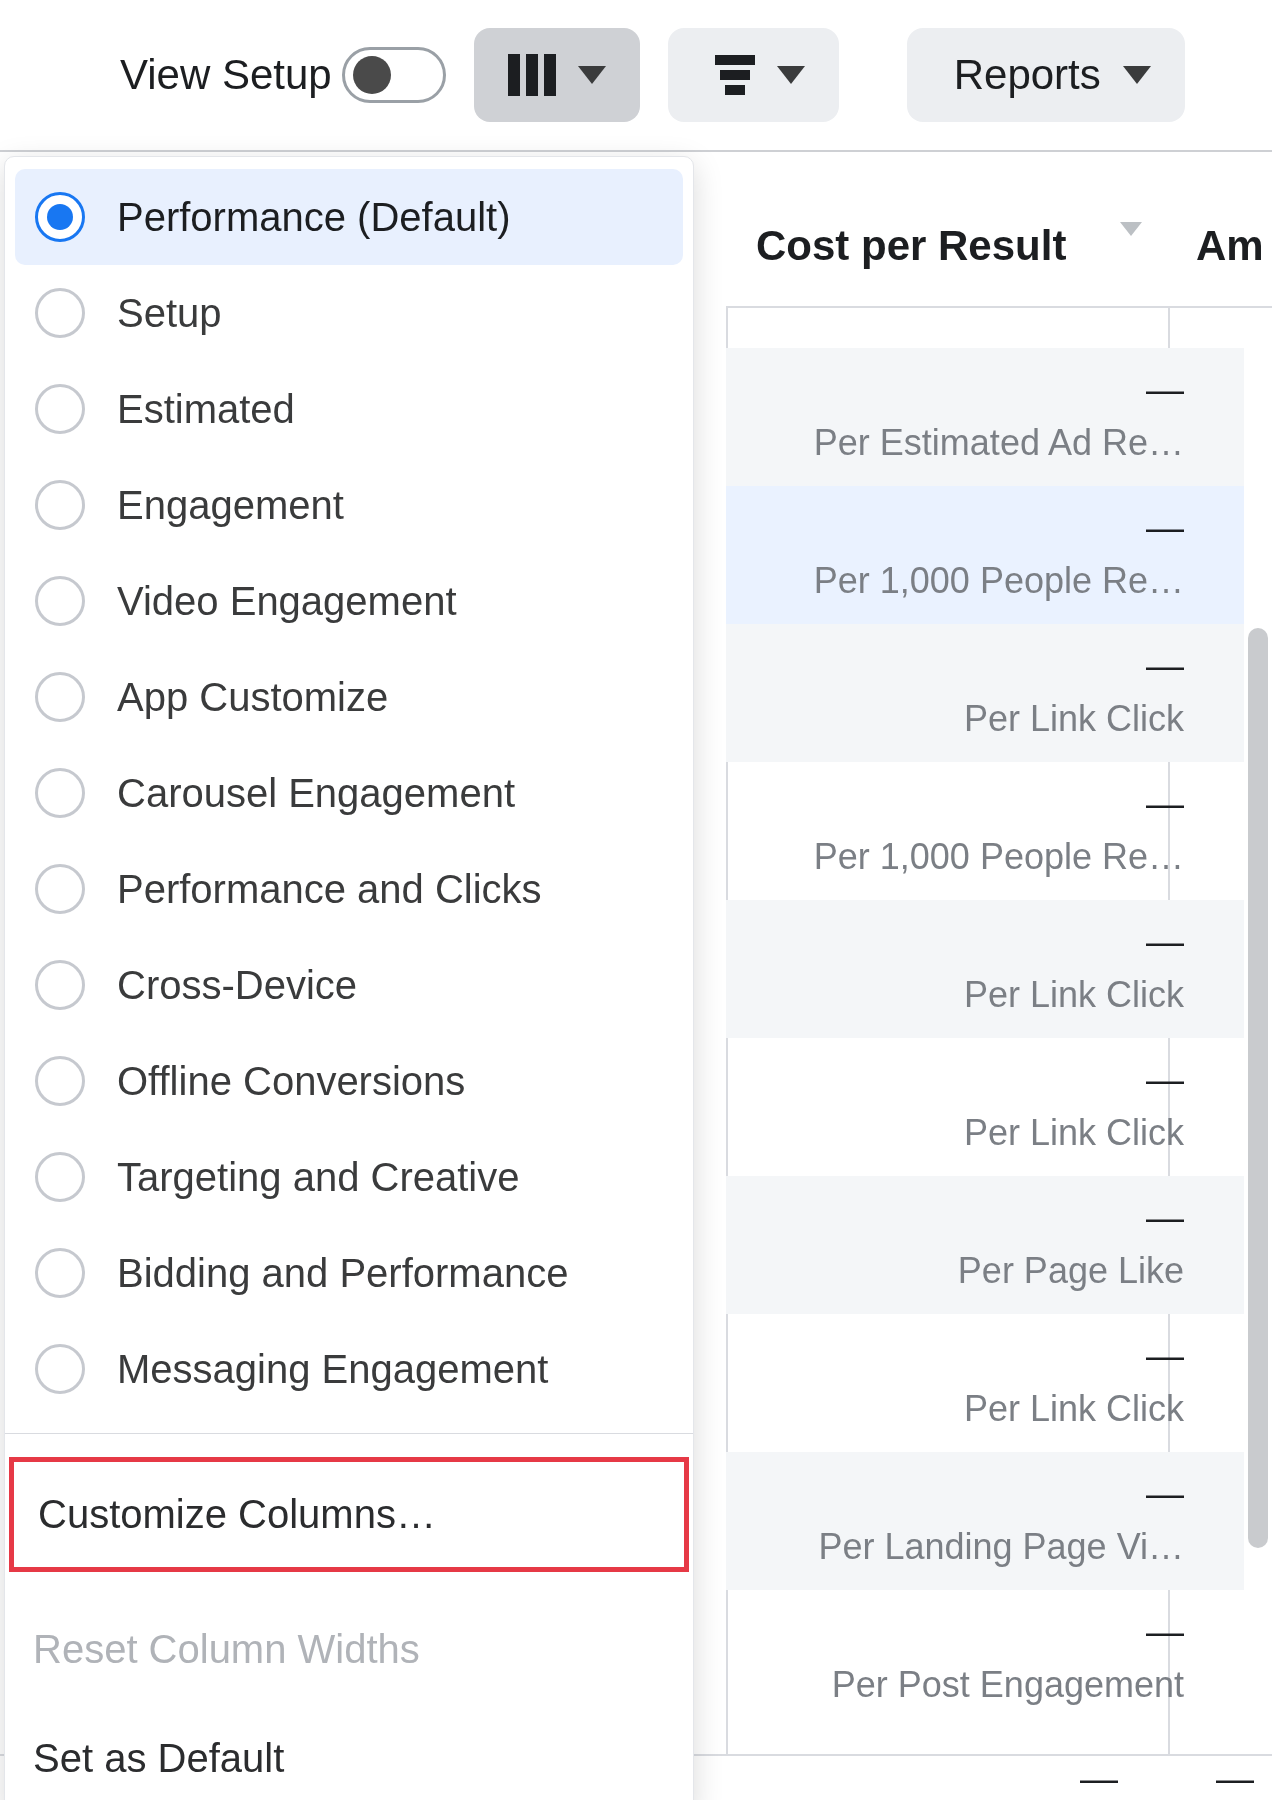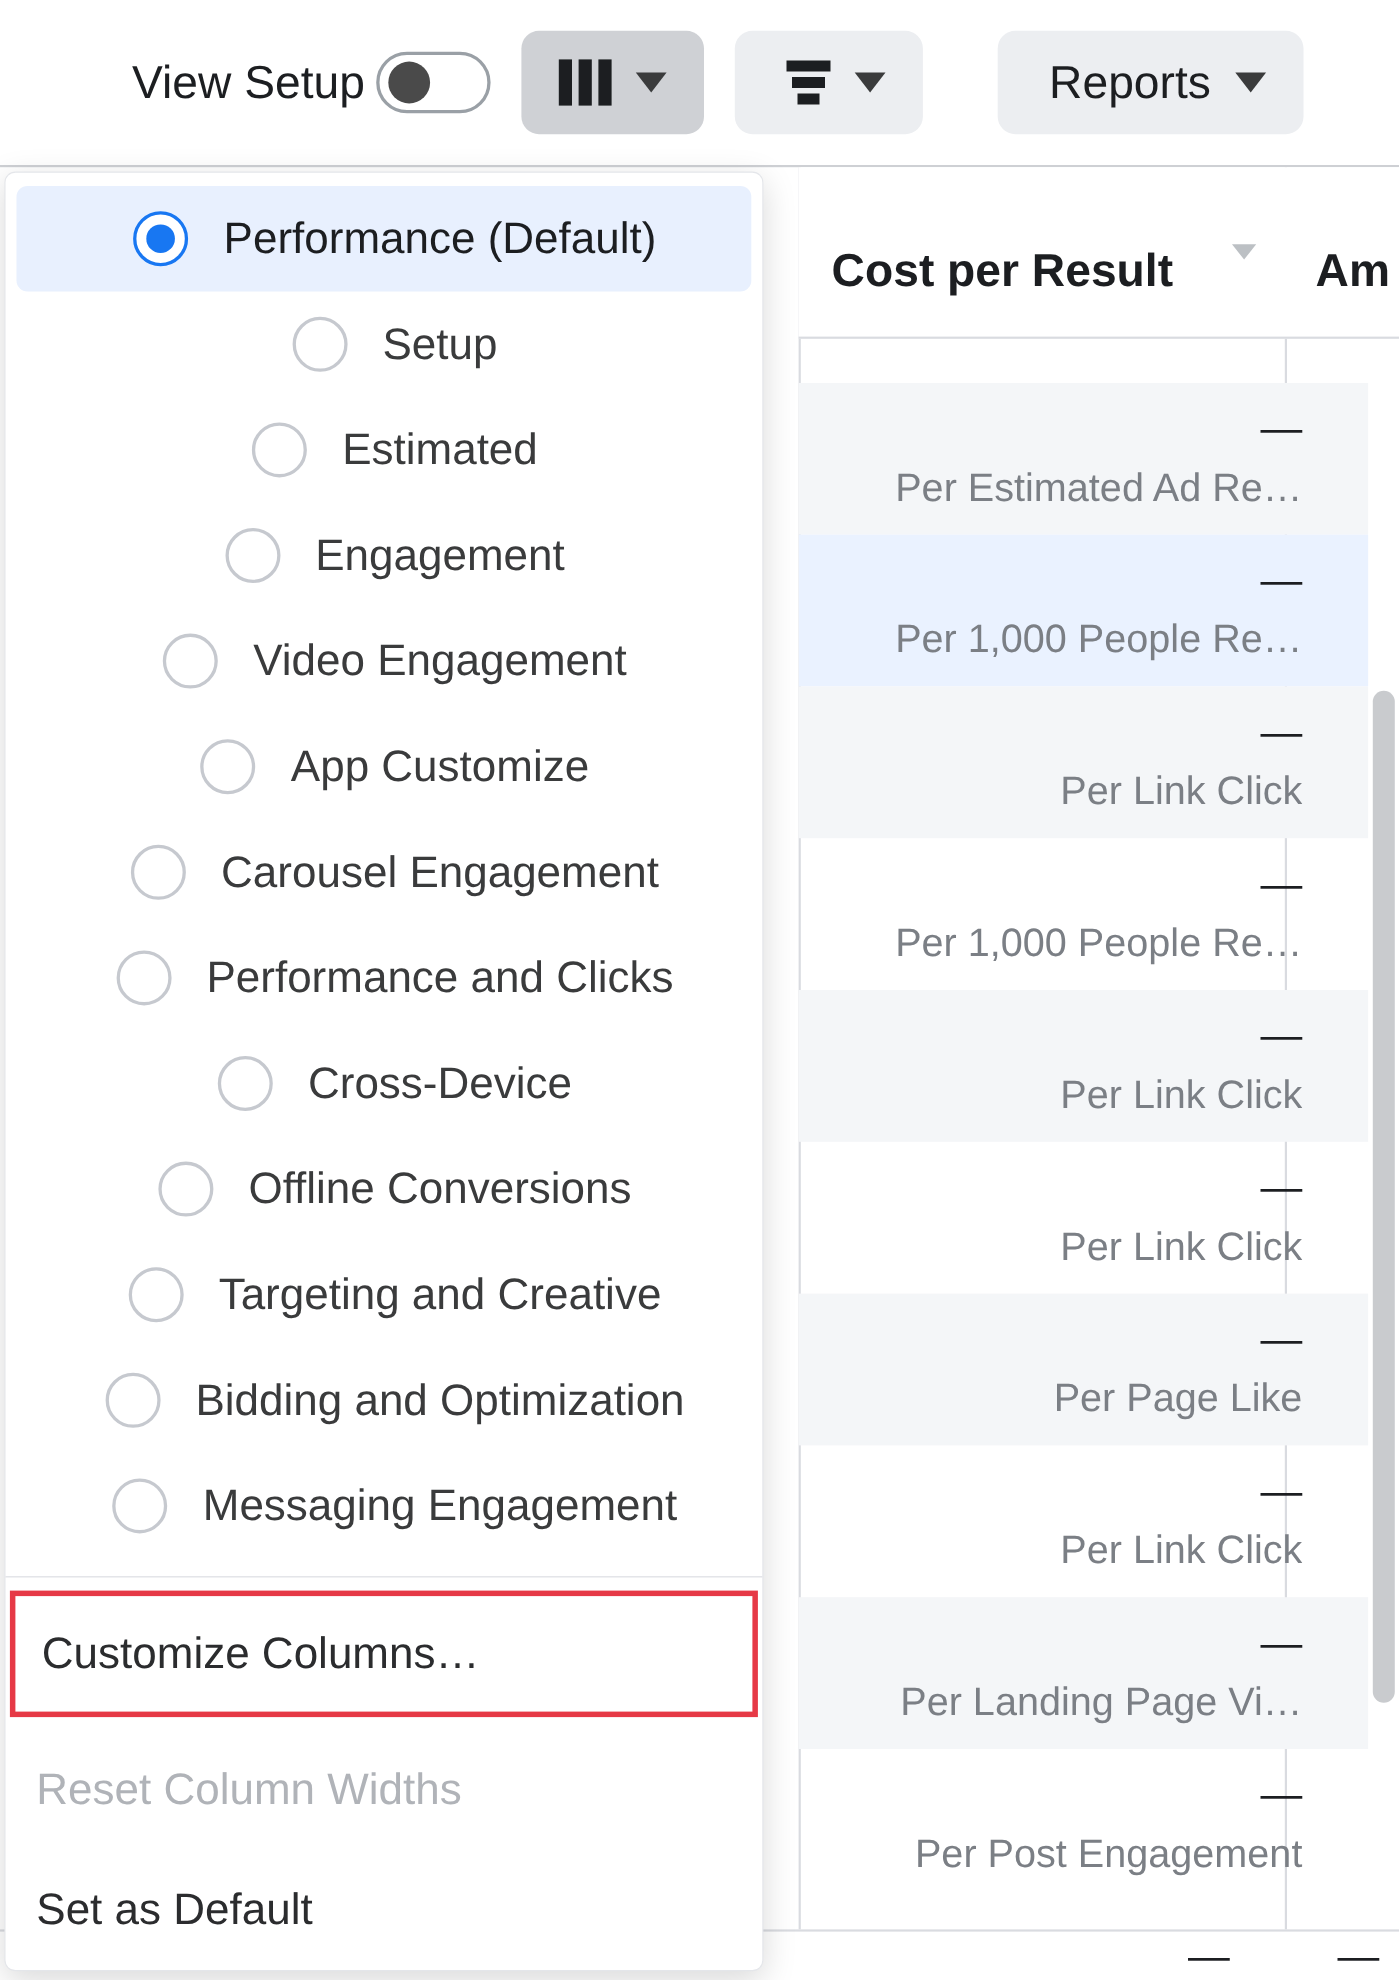--- a/index.html
+++ b/index.html
@@ -210,21 +210,20 @@
   .preset-item {
     display: flex;
     align-items: center;
     gap: 32px;
     height: 96px;
     padding-left: 20px;
     border-radius: 10px;
     font-size: 40px;
     color: #3a3b3c;
     cursor: pointer;
-    justify-content: center;
   }
   .preset-item.selected {
     background: #e8f0fe;
     color: #1c1e21;
   }
   .radio {
     width: 50px; height: 50px;
     border-radius: 50%;
     border: 3px solid #c6c9cf;
     flex-shrink: 0;
@@ -248,21 +247,21 @@
     margin-top: 16px;
   }
   .menu-action {
     font-size: 40px;
     color: #2b2c2e;
     padding: 32px 28px;
     cursor: pointer;
   }
   .menu-action.highlighted {
     border: 5px solid #e63946;
-    margin: 12px 4px;
+    margin: 23px 4px;
     padding: 30px 24px;
   }
   .menu-action.disabled {
     color: #b0b3b8;
     cursor: default;
   }
 </style>
 </head>
 <body>
 
@@ -400,21 +399,21 @@
       <div class="preset-item">
         <span class="radio"></span>
         <span>Offline Conversions</span>
       </div>
       <div class="preset-item">
         <span class="radio"></span>
         <span>Targeting and Creative</span>
       </div>
       <div class="preset-item">
         <span class="radio"></span>
-        <span>Bidding and Optimization</span>
+        <span>Bidding and Performance</span>
       </div>
       <div class="preset-item">
         <span class="radio"></span>
         <span>Messaging Engagement</span>
       </div>
     </div>
   <div class="menu-divider"></div>
   <div class="menu-action highlighted">
     <span>Customize Columns…</span>
   </div>

